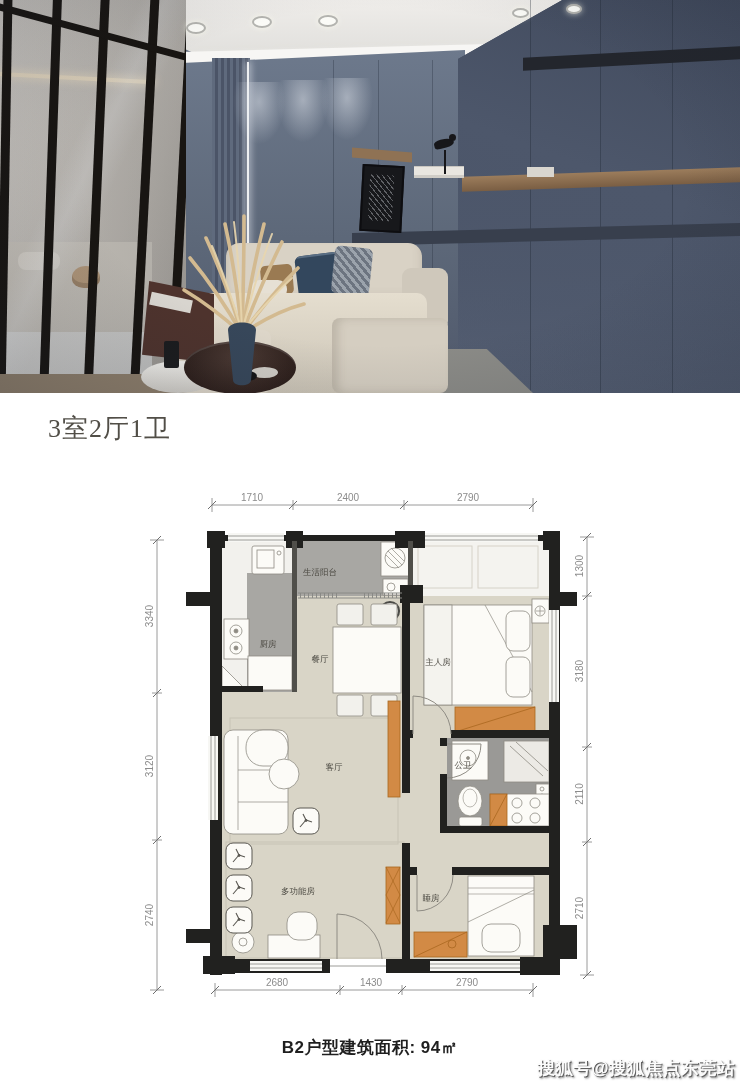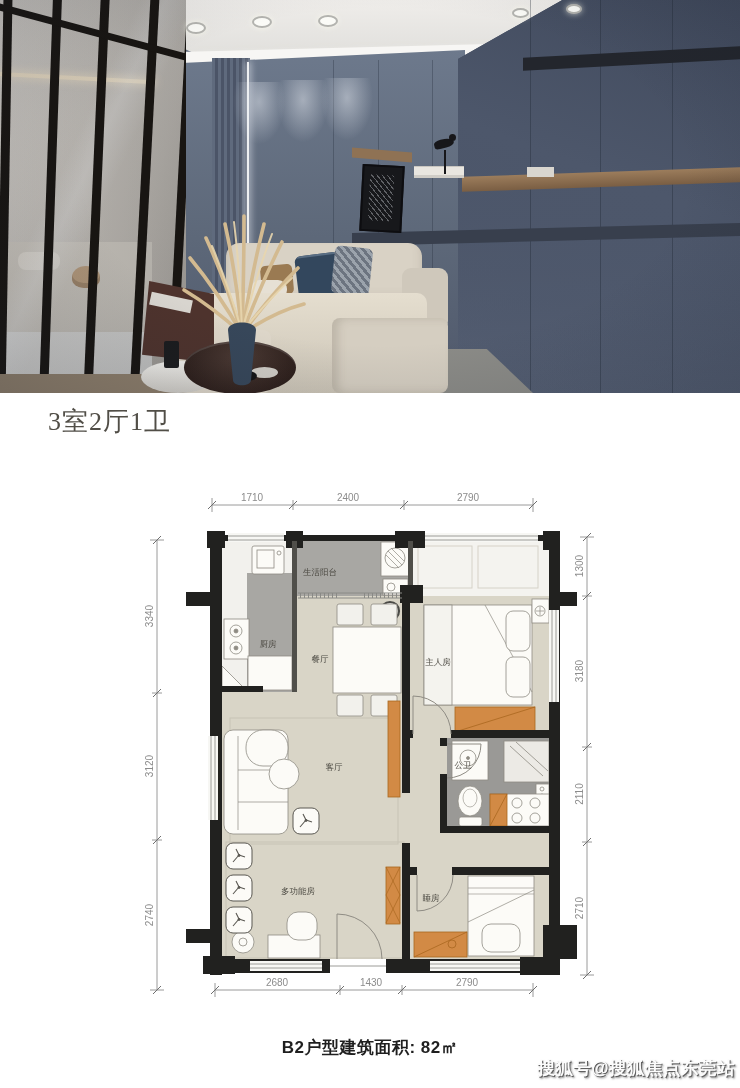--- a/index.html
+++ b/index.html
@@ -99,21 +99,21 @@
   
   .info{position:absolute;left:48px;top:401px;color:#27241f;}
   .title{font-family:"Liberation Serif",serif;font-weight:bold;font-size:31px;line-height:1.05;
     letter-spacing:1px;margin:0;}
   .arearow{display:flex;align-items:center;margin-top:5px;height:28px;}
   .areabox{width:28px;height:23px;border:1px solid #bdb9b1;color:#9b958a;font-size:7.5px;
     line-height:1.4;text-align:center;letter-spacing:1px;}
   .diamond{width:5px;height:5px;background:#8d887c;transform:rotate(45deg);margin-left:2px;margin-right:5px;}
   .areaval{font-family:"Liberation Serif",serif;font-size:30px;color:#514e47;line-height:1;}
   .areaval sup{font-size:13px;}
-  .roomsline{font-family:"Liberation Serif",serif;font-size:26px;color:#514e47;margin-top:3px;letter-spacing:1px;}
+  .roomsline{font-family:"Liberation Serif",serif;font-size:26px;color:#514e47;margin-top:10px;letter-spacing:1px;}
 
   
   .plan{position:absolute;left:0;top:480px;}
   .plan text{font-family:"Liberation Sans",sans-serif;}
   .dimtxt{font-size:10px;fill:#8c8c8c;}
   .roomtxt{font-size:8.5px;fill:#4c4a43;}
 
   
   .caption{position:absolute;left:0;top:1036px;width:740px;text-align:center;
     font-size:17px;font-weight:bold;color:#1f1f1f;letter-spacing:.5px;}
@@ -460,14 +460,14 @@
     <text class="dimtxt" x="153" y="136" transform="rotate(-90 153 136)">3340</text>
     <text class="dimtxt" x="153" y="286" transform="rotate(-90 153 286)">3120</text>
     <text class="dimtxt" x="153" y="435" transform="rotate(-90 153 435)">2740</text>
     <text class="dimtxt" x="583" y="86" transform="rotate(-90 583 86)">1300</text>
     <text class="dimtxt" x="583" y="191" transform="rotate(-90 583 191)">3180</text>
     <text class="dimtxt" x="583" y="314" transform="rotate(-90 583 314)">2110</text>
     <text class="dimtxt" x="583" y="428" transform="rotate(-90 583 428)">2710</text>
   </g>
 </svg>
 
-<div class="caption">B2户型建筑面积: 82㎡</div>
+<div class="caption">B2户型建筑面积: 94㎡</div>
 <div class="watermark">搜狐号@搜狐焦点东莞站</div>
 
 </body></html>

